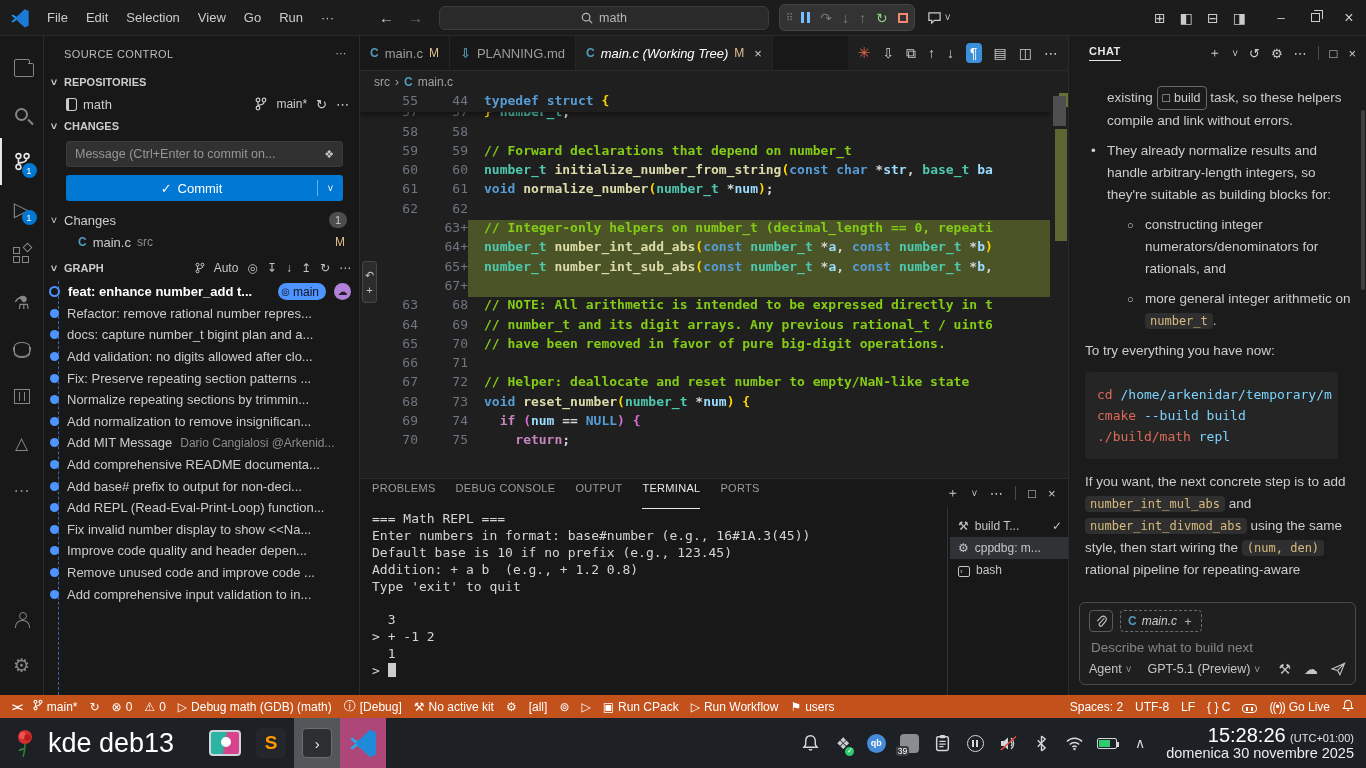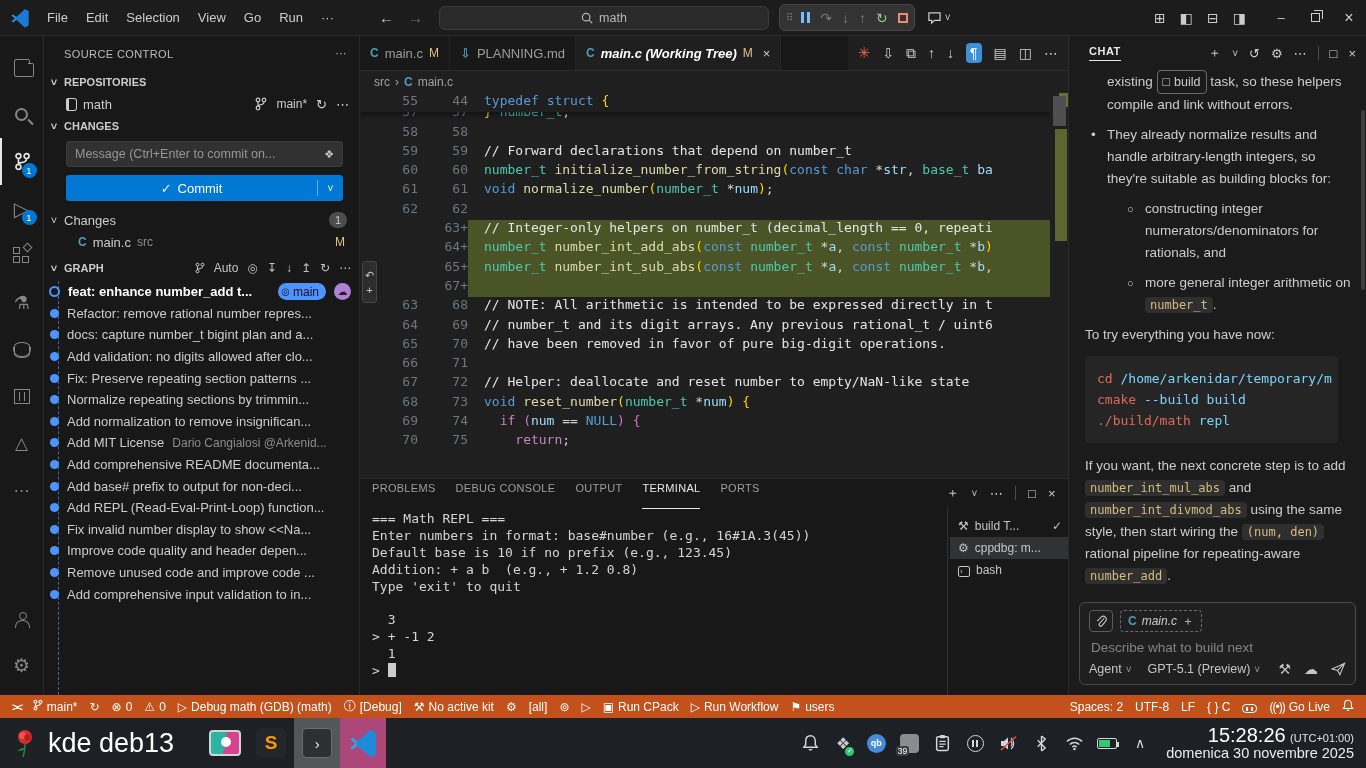--- a/index.html
+++ b/index.html
@@ -113,40 +113,40 @@
     display:flex; align-items:center; justify-content:center; font-size:10px; flex:0 0 17px; }
 
   
   .editor-col { width:708px; display:flex; flex-direction:column; min-width:0; }
   .tabbar { height:35px; background:#181818; display:flex; align-items:stretch; border-bottom:1px solid #2b2b2b; }
   .tab { display:flex; align-items:center; gap:6px; padding:0 10px; font-size:13px; color:#9d9d9d;
     background:#181818; border-right:1px solid #252525; }
   .tab.active { background:#1f1f1f; color:#ffffff; }
   .tab .mod { color:#e2c08d; font-size:12px; }
   .tab .close { font-size:13px; color:#cccccc; margin-left:4px; }
-  .tab.italic .tname { font-style:italic;font-weight:bold; }
+  .tab.italic .tname { font-style:italic; }
   .md-icon { color:#519aba; font-weight:bold; }
   .tab-actions { margin-left:auto; display:flex; align-items:center; gap:12px; padding:0 10px;
     font-size:14px; color:#cccccc; background:#1f1f1f; }
   .spark-orange { color:#e8654a; font-size:15px; }
   .pilcrow-on { background:#3c8fd9; color:#fff; border-radius:4px; padding:0 4px; height:20px;
     display:flex; align-items:center; }
   .breadcrumbs { height:22px; background:#1f1f1f; display:flex; align-items:center; gap:5px;
     padding-left:14px; font-size:12px; color:#a0a0a0; }
 
   
   .code-area { flex:1; position:relative; background:#1f1f1f; overflow:hidden; }
   .code-rows { position:absolute; left:0; right:18px; top:-8px; }
   .code-row { height:19.3px; display:flex; font-family:"DejaVu Sans Mono",monospace; font-size:13px; }
   .ln-o { width:58px; text-align:right; color:#6e7681; flex:0 0 58px; }
   .ln-n { width:50px; text-align:right; color:#6e7681; flex:0 0 50px; }
-  .code-text { padding-left:16px; white-space:pre; overflow:hidden; flex:1; }
+  .code-text { padding-left:16px; white-space:pre; overflow:hidden; flex:1;font-weight:bold; }
   .code-row.add .code-text { background:#4a5426; }
   .c-kw{color:#569cd6}.c-ty{color:#4ec9b0}.c-fn{color:#dcdcaa}.c-vr{color:#9cdcfe}
-  .c-cm{color:#e5e5e5}.c-ct{color:#c586c0}.c-pl{color:#d4d4d4}.c-b1{color:#ffd700}.c-b2{color:#da70d6}
+  .c-cm{color:#84cc16}.c-ct{color:#c586c0}.c-pl{color:#d4d4d4}.c-b1{color:#ffd700}.c-b2{color:#da70d6}
   .guides { display:inline-block; width:140px; height:19px; vertical-align:top;
     background:repeating-linear-gradient(90deg,#5a6234 0,#5a6234 1px,transparent 1px,transparent 10px); }
   .sticky-row { position:absolute; left:0; right:18px; top:0; height:19.3px; background:#1f1f1f;
     box-shadow:0 3px 5px rgba(0,0,0,.45); display:flex; font-family:"DejaVu Sans Mono",monospace; font-size:13px; }
   .diff-widget { position:absolute; left:2px; top:168px; width:15px; height:42px; background:#2d2d2d;
     border:1px solid #454545; border-radius:3px; color:#c5c5c5; font-size:11px; display:flex;
     flex-direction:column; align-items:center; justify-content:center; gap:2px; }
   .scrollstrip { position:absolute; right:0; top:0; bottom:0; width:18px; background:#1f1f1f; }
   .ss-mark1 { position:absolute; right:0; top:0; width:9px; height:14px; background:#6a7034; }
   .ss-thumb { position:absolute; right:2px; top:3px; width:13px; height:30px; background:#4f4f4f; }
@@ -166,21 +166,21 @@
   .term-sep { width:1px; background:#333; margin-right:2px; }
   .term-list { width:118px; padding-top:8px; font-size:12px; color:#c5c5c5; }
   .term-item { height:22px; display:flex; align-items:center; gap:6px; padding:0 6px 0 8px; white-space:nowrap; }
   .term-item.sel { background:#2f3336; }
   .term-item .chk { margin-left:auto; }
   .tbox { width:12px; height:11px; border:1px solid #c5c5c5; border-radius:2px; font-size:8px;
     display:inline-flex; align-items:center; justify-content:flex-start; padding-left:1px; }
 
   
   .chatcol { flex:1; background:#1b1b1b; border-left:1px solid #2b2b2b; display:flex;
-    flex-direction:column; color:#cccccc; position:relative; min-width:0; }
+    flex-direction:column; color:#cccccc; position:relative; min-width:0;gap:16px; }
   .chat-header { height:34px; display:flex; align-items:center; padding:0 10px 0 20px; flex:0 0 34px; }
   .chat-title { font-size:11px; font-weight:bold; letter-spacing:.5px; color:#e7e7e7;
     border-bottom:1px solid #e7e7e7; padding-bottom:3px; }
   .chat-hicons { margin-left:auto; display:flex; align-items:center; gap:11px; font-size:13px; color:#cccccc; }
   .vsep { width:1px; height:14px; background:#4a4a4a; }
   .chat-scroll { flex:1; overflow:hidden; font-size:13.5px; line-height:22px; padding-right:14px; }
   .chat-p { margin-bottom:8px; }
   .lvl0 { padding-left:16px; } .lvl1 { padding-left:38px; position:relative; }
   .lvl2 { padding-left:76px; position:relative; }
   .chat-p.b1::before { content:"•"; position:absolute; left:22px; }
@@ -475,21 +475,21 @@
           <div class="commit-row">
             <div class="cdot"></div>
             <div class="cmsg">Normalize repeating sections by trimmin...</div>
           </div>
           <div class="commit-row">
             <div class="cdot"></div>
             <div class="cmsg">Add normalization to remove insignifican...</div>
           </div>
           <div class="commit-row">
             <div class="cdot"></div>
-            <div class="cmsg">Add MIT License</div>
+            <div class="cmsg">Add MIT Message</div>
             <div class="cauthor">Dario Cangialosi @Arkenid...</div>
           </div>
           <div class="commit-row">
             <div class="cdot"></div>
             <div class="cmsg">Add comprehensive README documenta...</div>
           </div>
           <div class="commit-row">
             <div class="cdot"></div>
             <div class="cmsg">Add base# prefix to output for non-deci...</div>
           </div>

